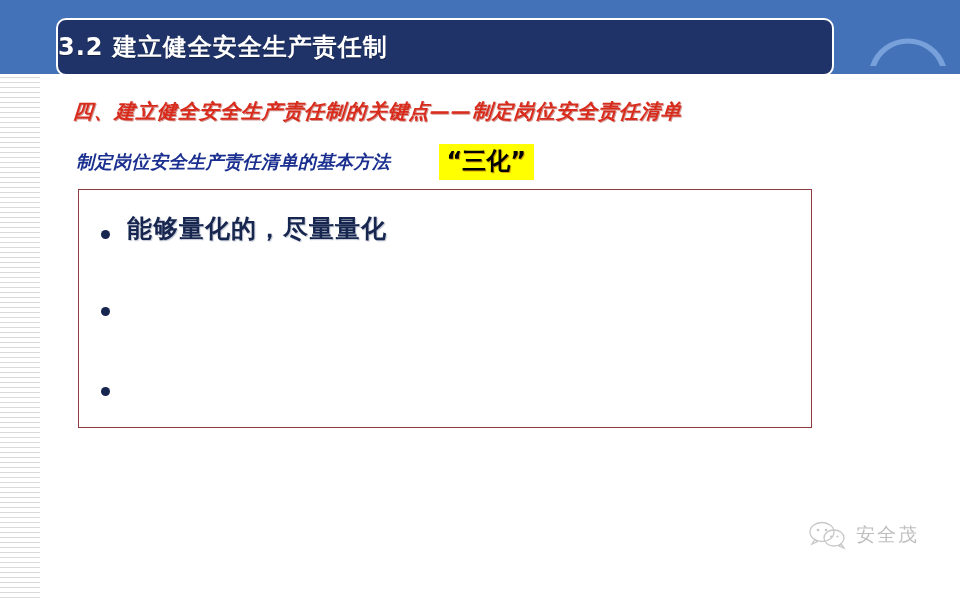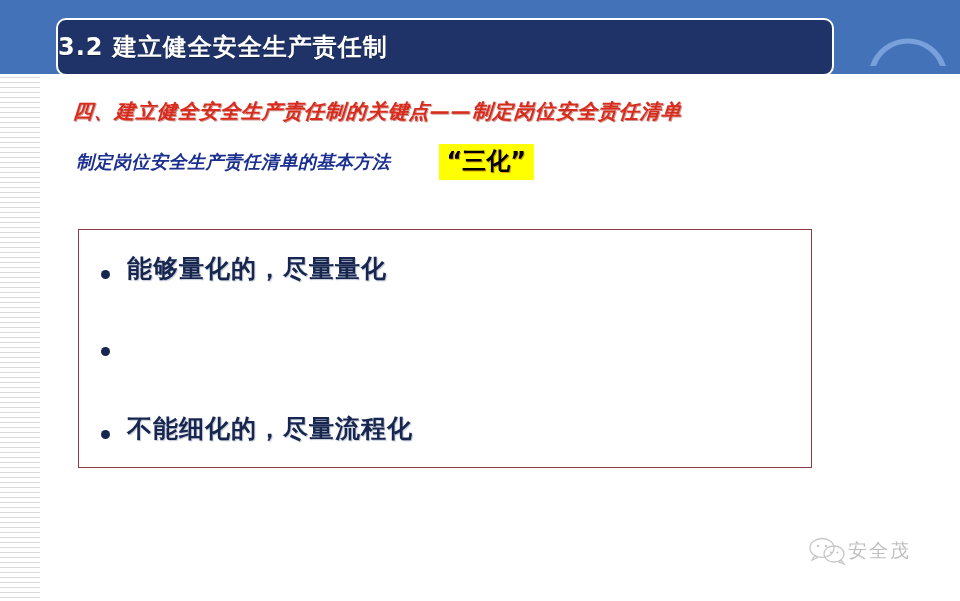--- a/index.html
+++ b/index.html
@@ -124,21 +124,20 @@
   }
 
   
   .bullet-box {
     position:absolute;
     left:78px; top:189px;
     width:734px; height:239px;
     border:1.5px solid #8c3b40;
     background:#ffffff;
     padding:22px 16px 0 0;
-    margin-top:40px;
   }
   .bullet-row {
     display:flex;
     align-items:baseline;
     height:80px;
     padding-left:22px;
   }
   .bullet-dot {
     width:26px;
     flex:0 0 26px;
@@ -159,23 +158,24 @@
     font-weight:bold;
     color:#17264f;
     letter-spacing:1px;
     white-space:nowrap;
     text-shadow:1px 1px 1px rgba(120,130,160,.45);
   }
 
   
   .watermark {
     position:absolute;
-    left:808px; top:536px;
+    left:808px; top:520px;
     display:flex;
     align-items:center;
+    gap:8px;
     opacity:.55;
   }
   .watermark svg { display:block; }
   .watermark-text {
     font-size:19px;
     color:#8a8a8a;
     letter-spacing:2px;
     white-space:nowrap;
   }
 </style>
@@ -215,21 +215,20 @@
       <span class="bullet-dot"><span></span></span>
       <span class="bullet-text">能够量化的，尽量量化</span>
     </div>
 
     <div class="bullet-row">
       <span class="bullet-dot"><span></span></span>
     </div>
 
     <div class="bullet-row">
       <span class="bullet-dot"><span></span></span>
-      <span class="bullet-text">不能细化的，尽量流程化</span>
     </div>
 
   </div>
 
   <div class="watermark">
     <span>
       <svg width="40" height="30" viewBox="0 0 40 30" xmlns="http://www.w3.org/2000/svg">
         <ellipse cx="14" cy="12" rx="12" ry="9.5" fill="none" stroke="#9a9a9a" stroke-width="1.3"></ellipse>
         <path d="M7 19.5 L4 24 L9.5 21.5 Z" fill="none" stroke="#9a9a9a" stroke-width="1.3"></path>
         <circle cx="10" cy="10" r="1.3" fill="#9a9a9a"></circle>

